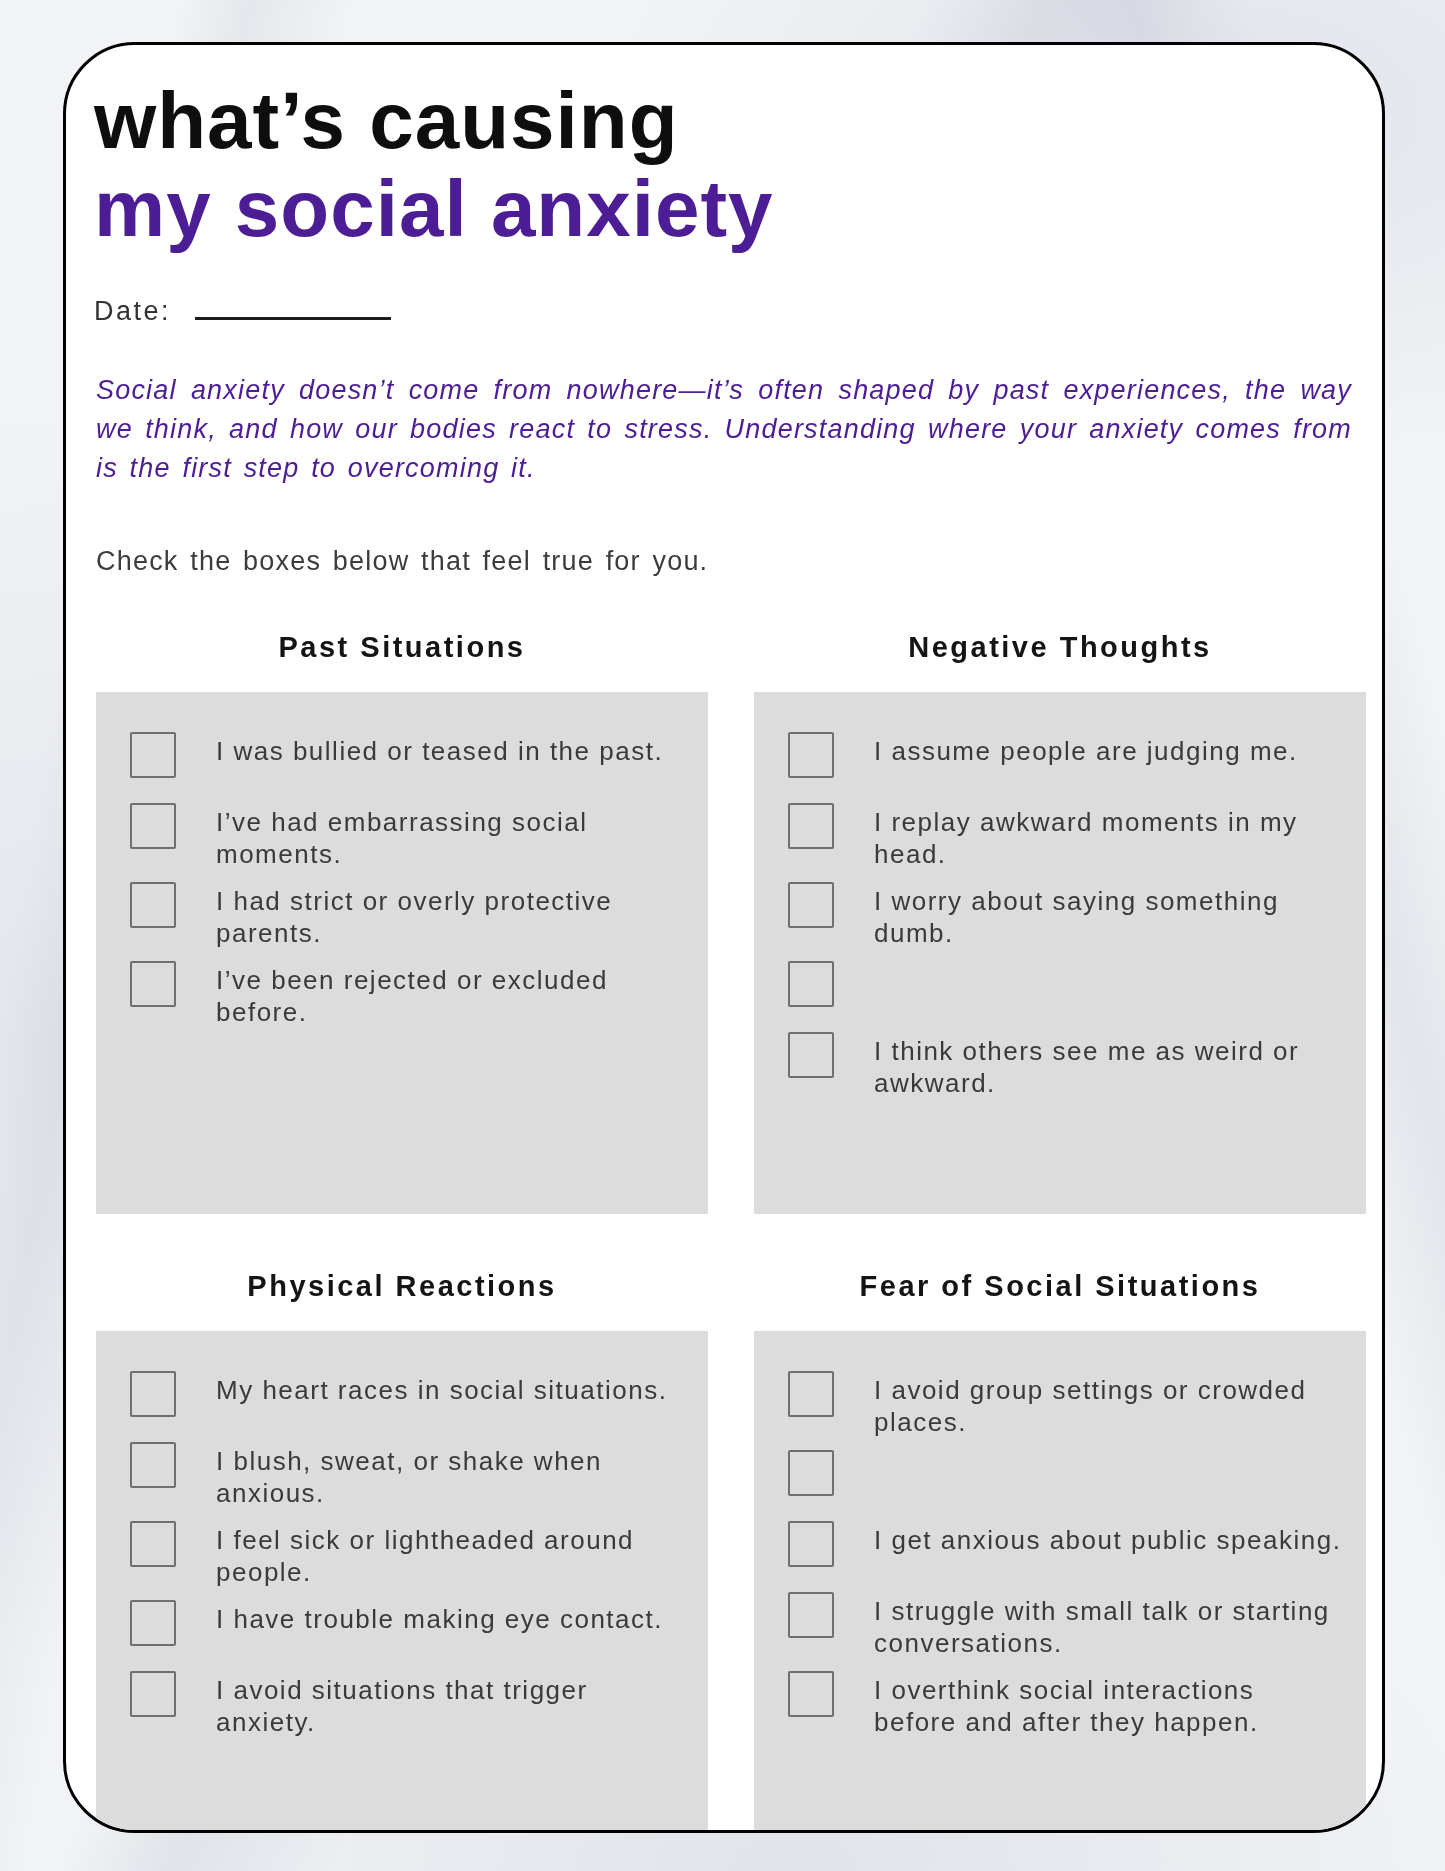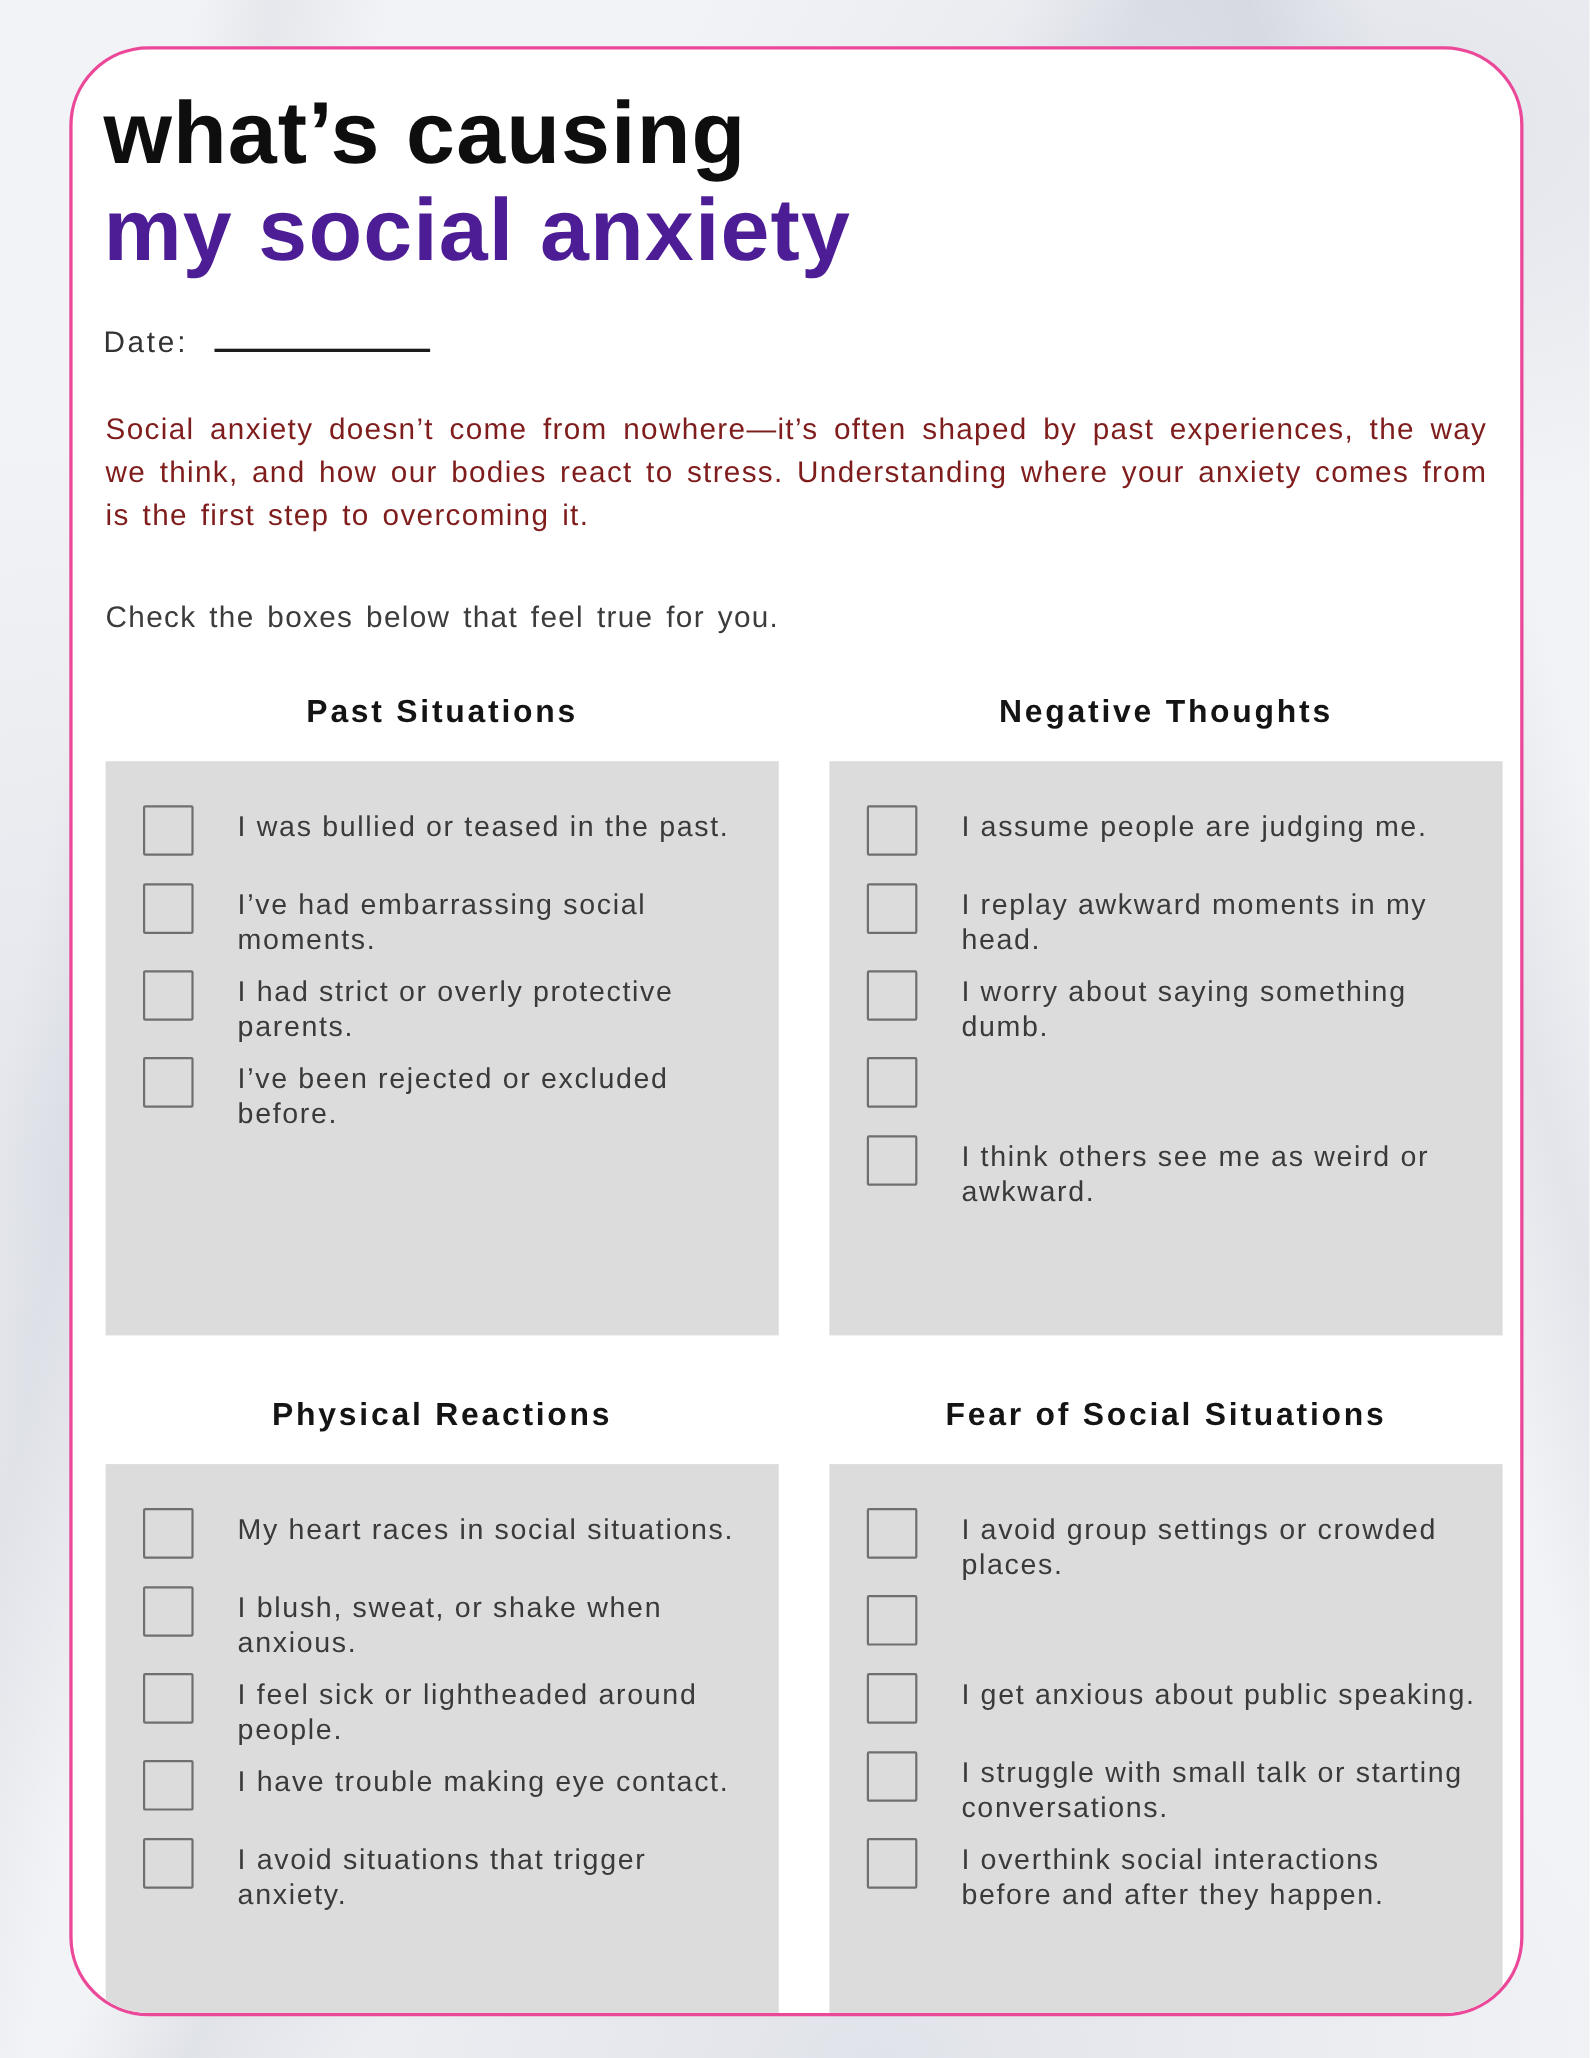--- a/index.html
+++ b/index.html
@@ -17,21 +17,21 @@
       radial-gradient(700px 900px at 3% 55%,  rgba(206,210,221,.40), transparent 70%),
       radial-gradient(1000px 600px at 55% 100%, rgba(196,201,214,.38), transparent 70%);
     overflow: hidden;
   }
   .card {
     position: absolute;
     left: 63px; top: 42px;
     width: 1322px; height: 1791px;
     box-sizing: border-box;
     background: #ffffff;
-    border: 3px solid #ec4899;
+    border: 3px solid #000000;
     border-radius: 72px;
     overflow: hidden;
   }
   .card-inner { padding: 36px 28px 0 28px; }
 
   .title1 {
     font-size: 80px; font-weight: bold; color: #0e0e0e;
     line-height: 1.0; letter-spacing: 1px; margin: 0;
   }
   .title2 {
@@ -41,21 +41,21 @@
 
   .date-row { margin-top: 44px; font-size: 27px; color: #333; letter-spacing: 2.5px; }
   .date-line {
     display: inline-block; width: 196px; margin-left: 24px;
     border-bottom: 3px solid #1c1c1c; height: 24px; vertical-align: baseline;
   }
 
   .intro {
     margin: 44px 2px 0 2px;
     font-size: 27px; line-height: 39px; letter-spacing: 1.2px; word-spacing: 3px;
-    color: #7f1d1d; text-align: justify;
+    color: #4c1d95; text-align: justify; font-style: italic;
   }
   .instruction {
     margin: 58px 2px 0 2px;
     font-size: 27px; letter-spacing: 1.2px; word-spacing: 3px; color: #3c3c3c;
   }
 
   .sections-grid {
     margin: 54px 0 0 2px;
     display: grid;
     grid-template-columns: 612px 612px;

